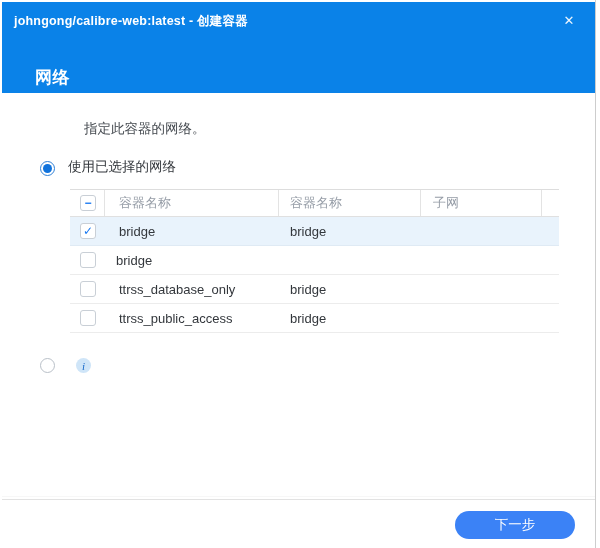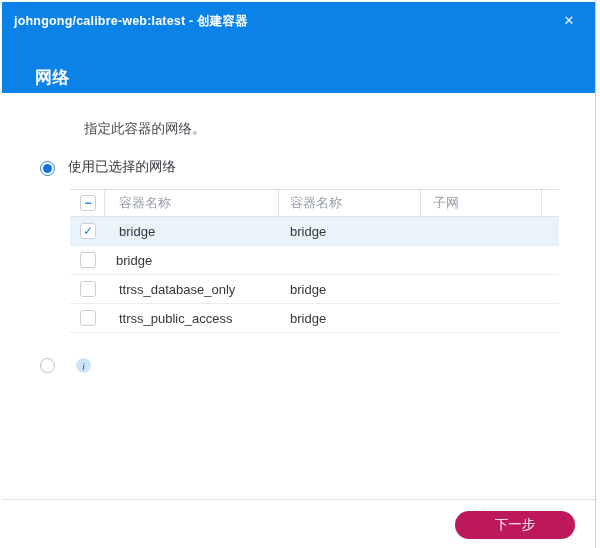--- a/index.html
+++ b/index.html
@@ -79,21 +79,21 @@
     border-radius:3px;background:#fff;display:flex;align-items:center;
     justify-content:center;color:#1778f2;font-weight:bold;font-size:12px;
     line-height:1;cursor:pointer;
   }
   .footer-line{
     position:absolute;left:2px;top:499px;width:593px;height:0;
     border-top:1px solid #e2e2e2;box-shadow:0 -3px 0 rgba(0,0,0,0.03);
   }
   .next-button{
     position:absolute;left:455px;top:511px;width:120px;height:28px;
-    border-radius:14px;background:#be185d;color:#fff;font-size:13.5px;
+    border-radius:14px;background:#3b82f6;color:#fff;font-size:13.5px;
     display:flex;align-items:center;justify-content:center;cursor:pointer;
     border:none;font-family:inherit;
   }
   .right-edge{
     position:absolute;left:595px;top:0;width:1px;height:548px;background:#cdcdcd;
   }
 </style>
 </head>
 <body>
 

